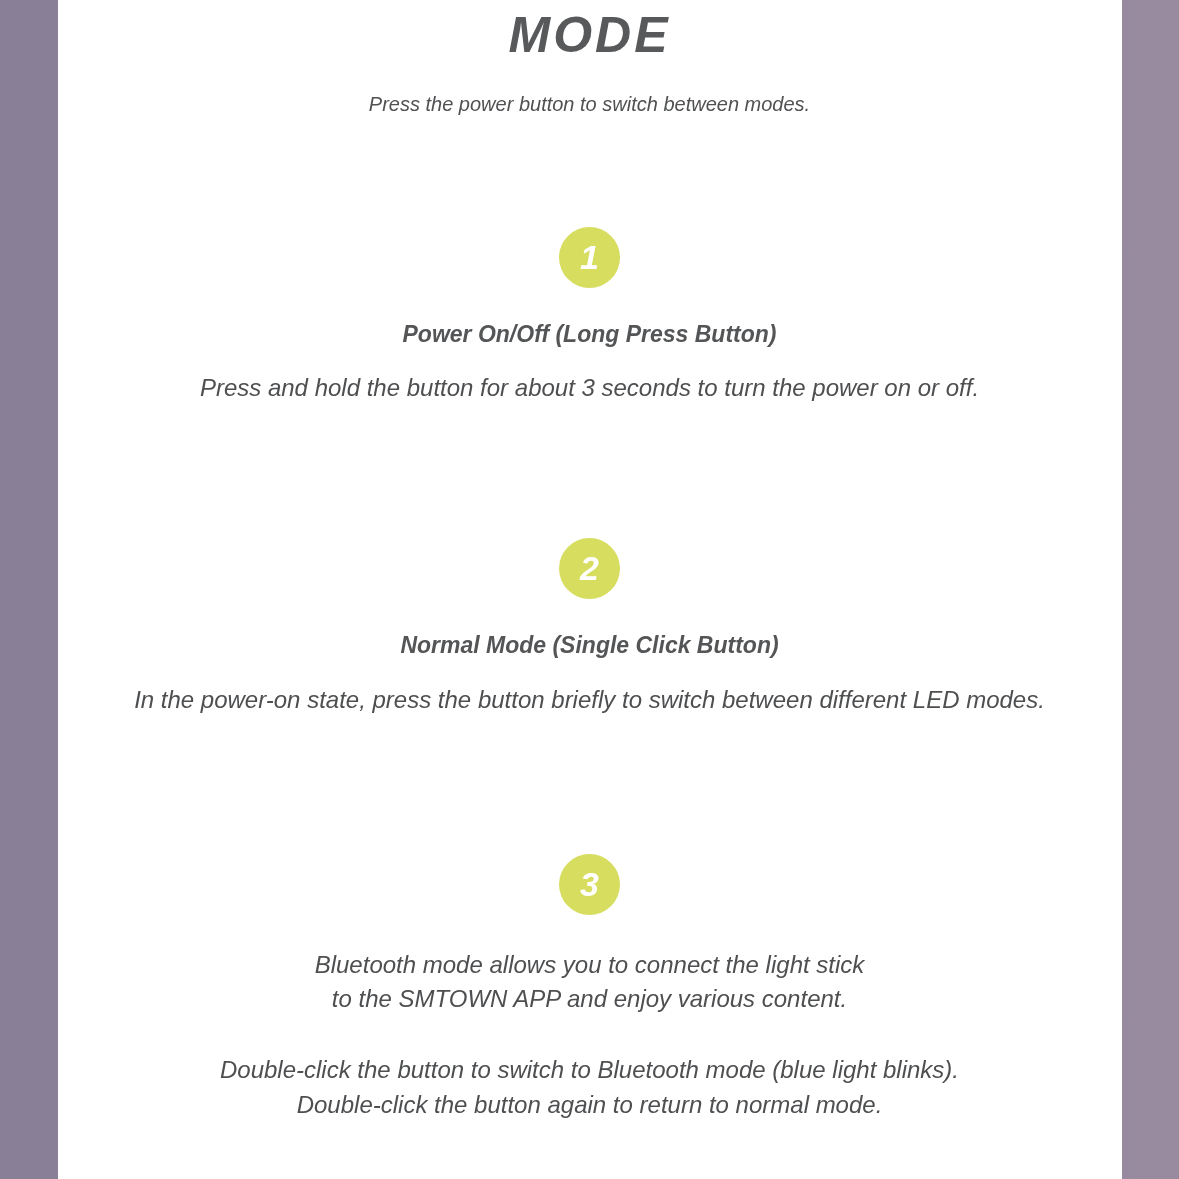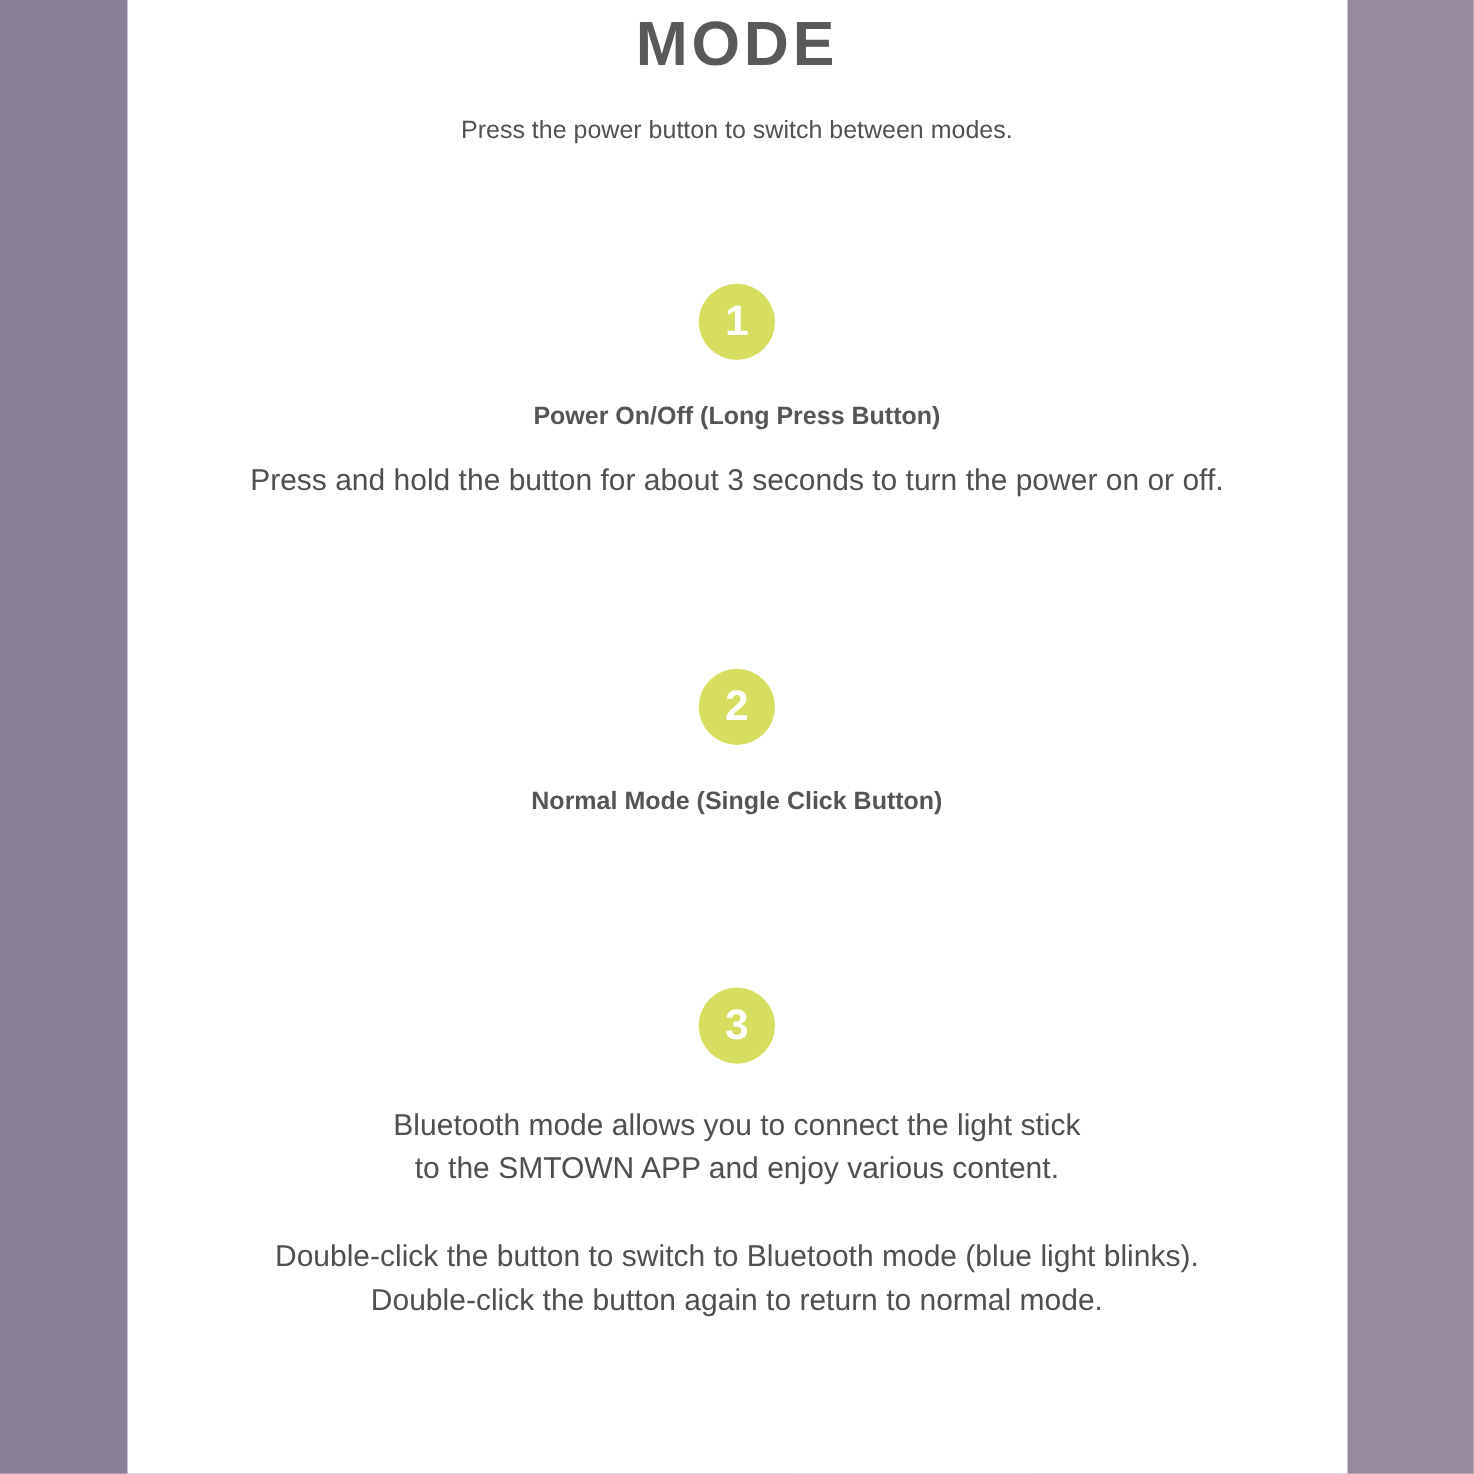--- a/index.html
+++ b/index.html
@@ -10,25 +10,26 @@
     overflow: hidden;
   }
   .page {
     position: relative;
     width: 1179px;
     height: 1179px;
     display: flex;
     justify-content: center;
   }
   .panel {
-    width: 976px;
+    width: 1064px;
     height: 1179px;
     background: #ffffff;
     text-align: center;
     padding-top: 9px;
+    font-style: italic;
   }
   .title {
     font-size: 50px;
     font-weight: bold;
     letter-spacing: 3px;
     color: #58595b;
     line-height: 1.05;
   }
   .subtitle {
     margin-top: 31px;
@@ -46,21 +47,21 @@
     border-radius: 50%;
     background: #d7dd5f;
     color: #ffffff;
     font-size: 34px;
     font-weight: bold;
     line-height: 61px;
     text-align: center;
     margin: 0 auto 33px auto;
   }
   .step-heading {
-    font-size: 20px;
+    font-size: 23px;
     font-weight: bold;
     color: #545557;
     line-height: 1.2;
     text-align: center;
   }
   .step-body {
     margin-top: 23px;
     font-size: 24px;
     color: #4e4f51;
     line-height: 34px;
@@ -79,20 +80,21 @@
 
     <section class="step step-1">
       <div class="badge">1</div>
       <h2 class="step-heading">Power On/Off (Long Press Button)</h2>
       <p class="step-body">Press and hold the button for about 3 seconds to turn the power on or off.</p>
     </section>
 
     <section class="step step-2">
       <div class="badge">2</div>
       <h2 class="step-heading">Normal Mode (Single Click Button)</h2>
+      <p class="step-body">In the power-on state, press the button briefly to switch between different LED modes.</p>
     </section>
 
     <section class="step step-3">
       <div class="badge">3</div>
       <p class="step-body">
         <span class="line">Bluetooth mode allows you to connect the light stick</span>
         <span class="line">to the SMTOWN APP and enjoy various content.</span>
       </p>
       <p class="step-body second-para">
         <span class="line">Double-click the button to switch to Bluetooth mode (blue light blinks).</span>

